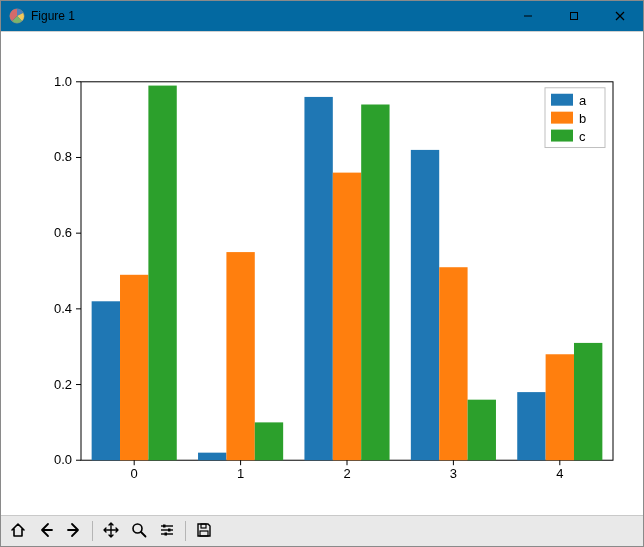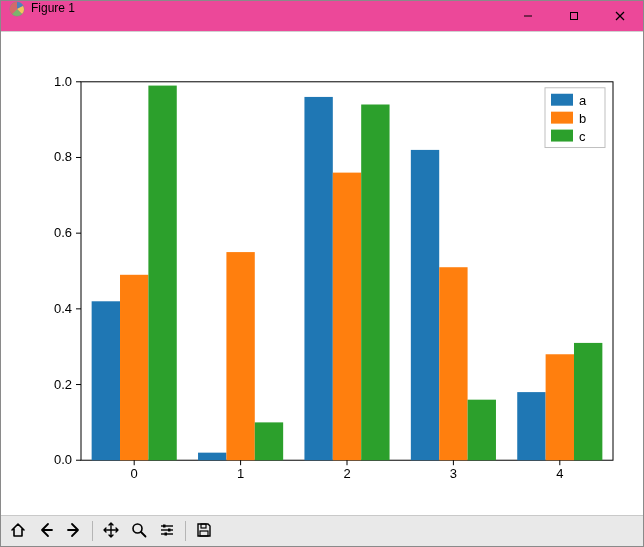--- a/index.html
+++ b/index.html
@@ -16,23 +16,23 @@
     box-sizing: border-box;
     border: 1px solid #8a8a8a;
     display: flex;
     flex-direction: column;
     background: #fff;
     position: relative;
   }
   
   .titlebar {
     height: 30px;
-    background: #ec4899;
-    display: flex;
-    align-items: flex-start;
+    background: #0369a1;
+    display: flex;
+    align-items: center;
     border-bottom: 1px solid #d0d0d0;
     user-select: none;
   }
   .titlebar .app-icon {
     width: 16px;
     height: 16px;
     margin: 0 6px 0 8px;
     display: flex;
     align-items: center;
     justify-content: center;

